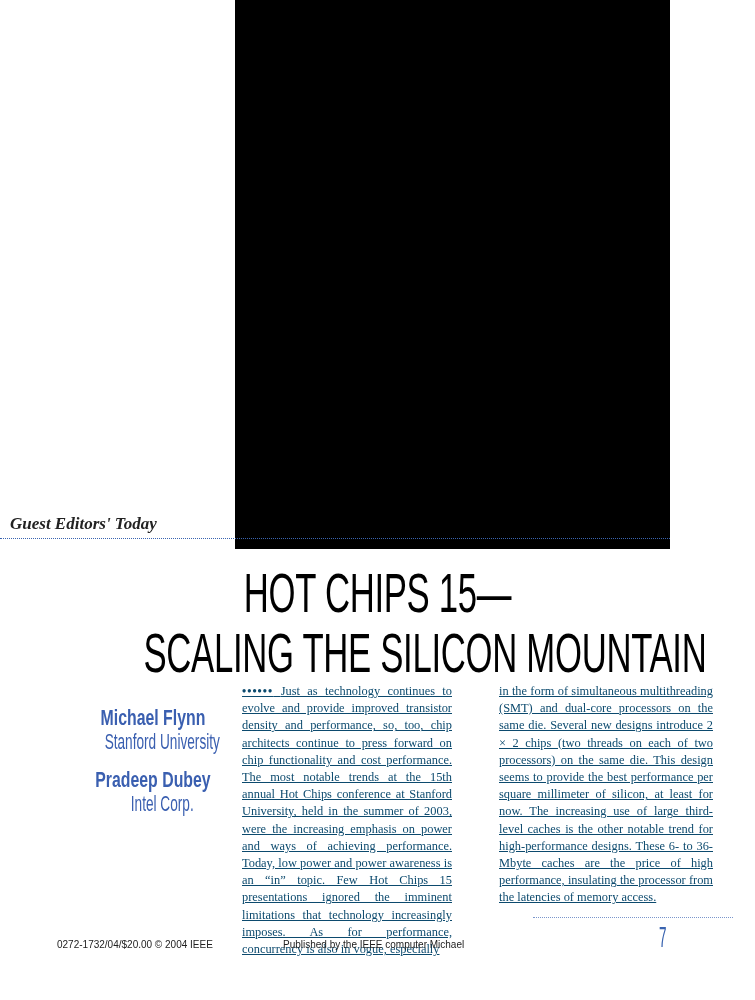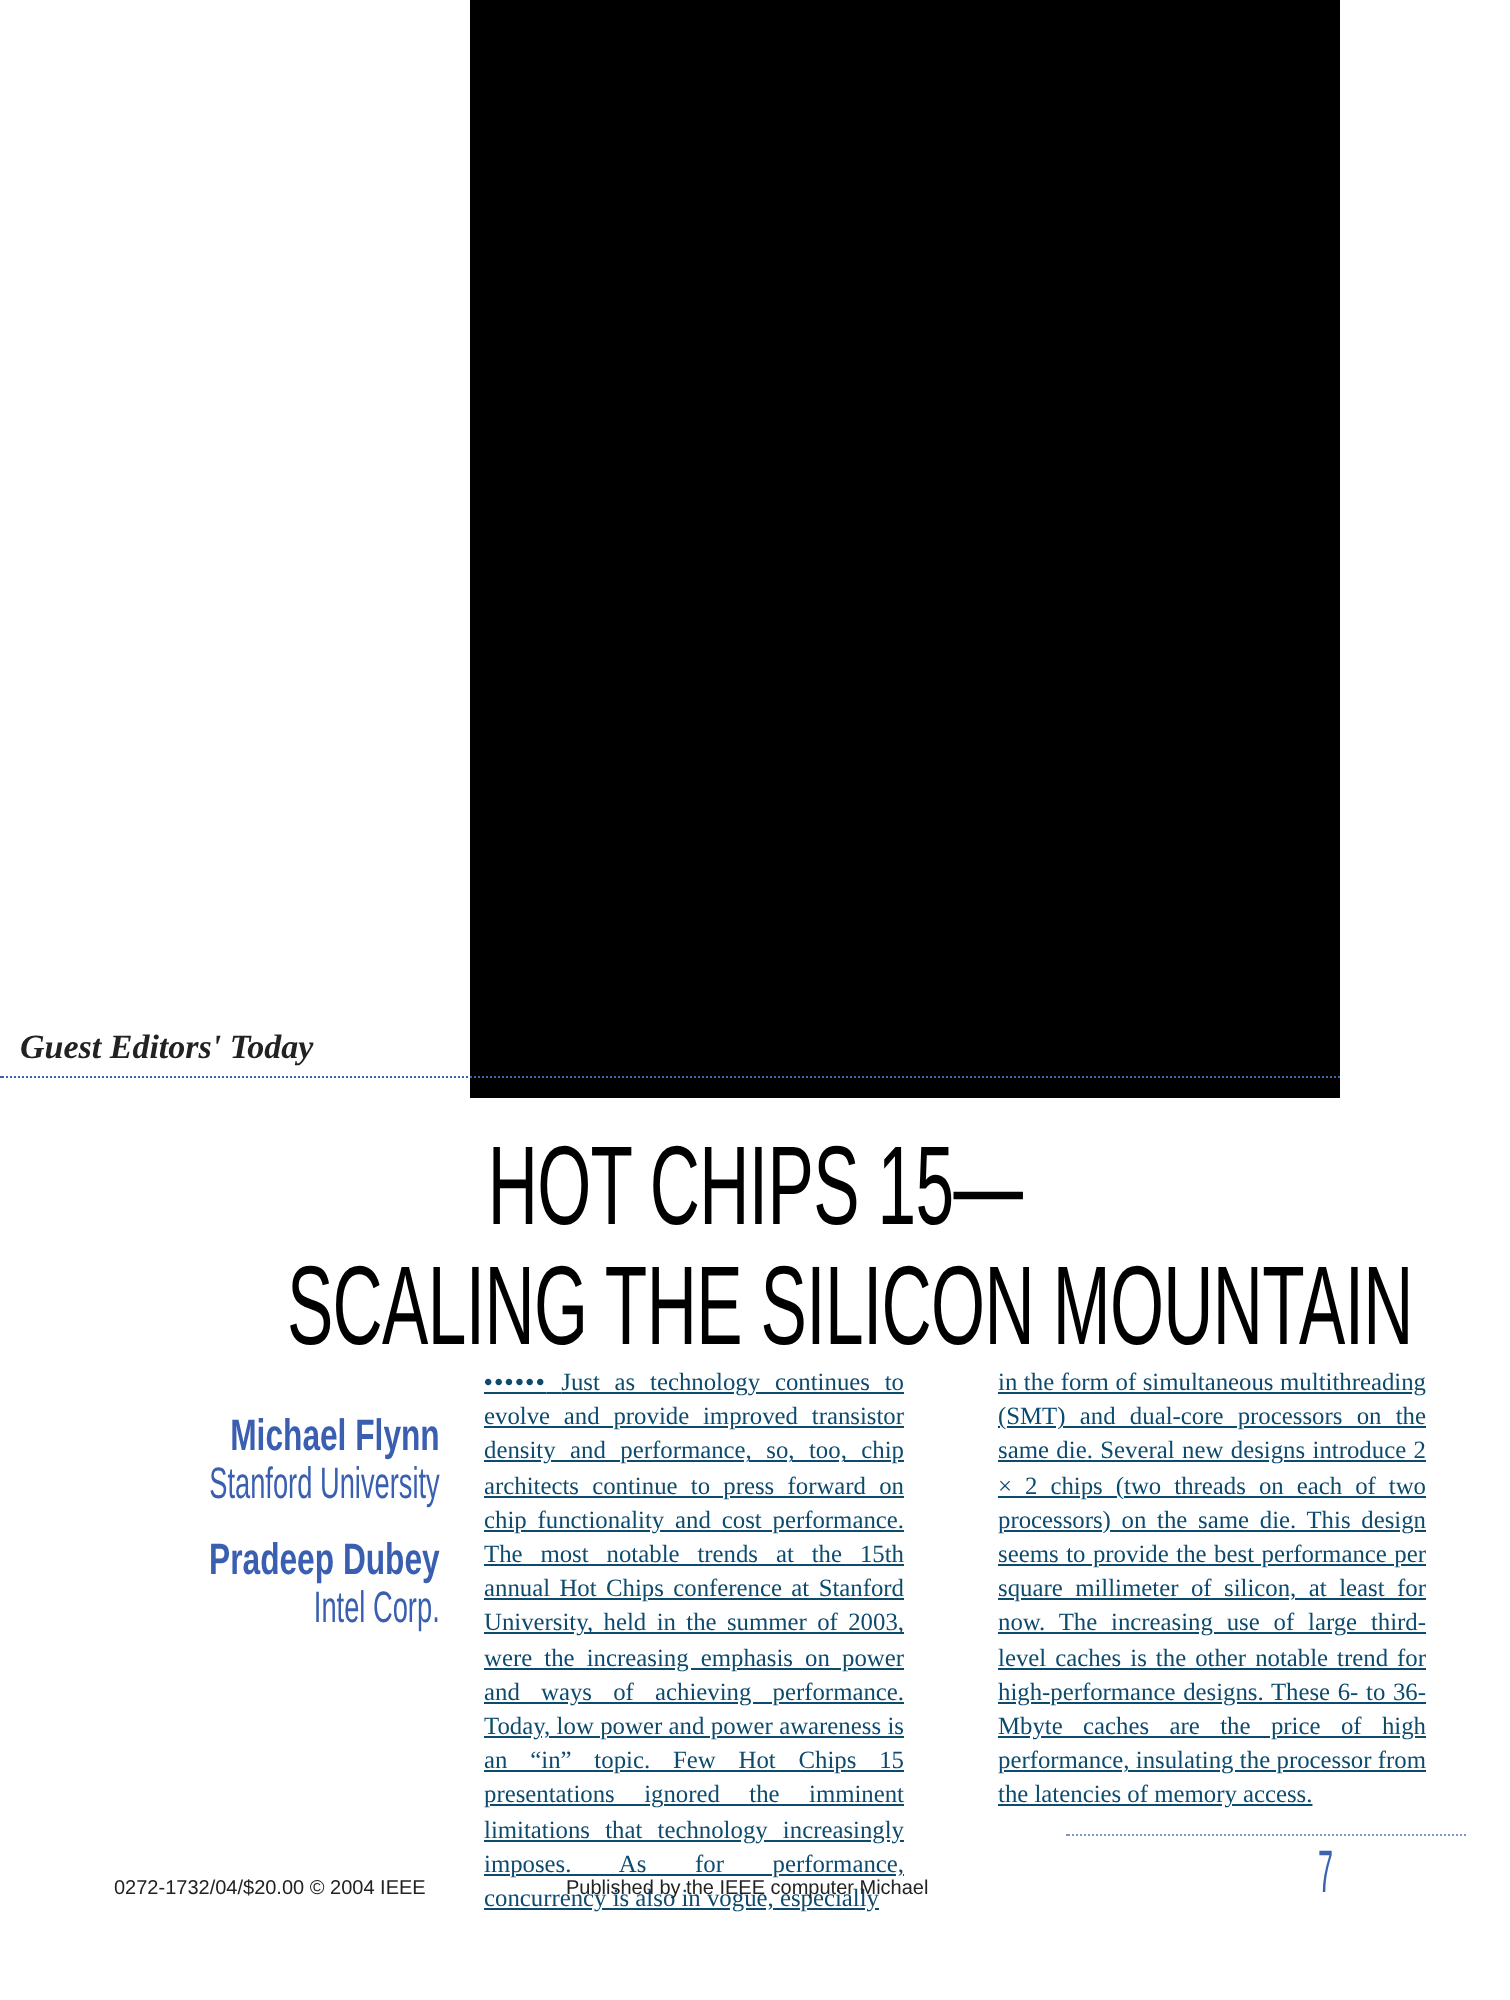--- a/index.html
+++ b/index.html
@@ -3,21 +3,21 @@
 <meta charset="utf-8">
 <style>
   html, body { margin:0; padding:0; background:#fff; }
   body { width:755px; height:1000px; position:relative; overflow:hidden; font-family:"Liberation Serif", serif; color:#1a1a1a; }
   .black-block { position:absolute; left:235px; top:0; width:435px; height:549px; background:#000; }
   .section-label { position:absolute; left:10px; top:514px; font-family:"Liberation Serif", serif; font-style:italic; font-weight:bold; font-size:17px; color:#222; white-space:nowrap; }
   .top-rule { position:absolute; left:0; top:538px; width:670px; border-top:1.3px dotted #3a64b0; z-index:2; }
   .title { position:absolute; left:0; width:755px; text-align:center; font-family:"Liberation Sans", sans-serif; color:#000; transform:scaleX(0.62); transform-origin:center; font-size:56px; line-height:56px; letter-spacing:-0.5px; white-space:nowrap; }
   .title.l1 { top:565px; }
   .title.l2 { top:625px; }
-  .authors { position:absolute; right:535px; top:706px; text-align:right; color:#3a5fb0; font-family:"Liberation Sans", sans-serif; }
+  .authors { position:absolute; right:535px; top:706px; text-align:center; color:#3a5fb0; font-family:"Liberation Sans", sans-serif; }
   .author-name { font-size:22px; font-weight:bold; transform:scaleX(0.72); transform-origin:right; white-space:nowrap; line-height:24px; }
   .author-aff { font-size:22px; transform:scaleX(0.62); transform-origin:right; white-space:nowrap; line-height:24px; margin-bottom:14px; }
   .col { position:absolute; top:683px; width:210px; font-size:12.4px; line-height:17.2px; text-align:justify; color:#0c4a6e;text-decoration:underline; }
   .col.c1 { left:242px; }
   .col.c2 { left:455px; width:214px;margin-left:44px; }
   .col p { margin:0; }
   .col .indent { text-indent:14px; }
   .dots { letter-spacing:1px; font-weight:bold; font-size:12px; }
   .bottom-rule { position:absolute; left:533px; top:917px; width:200px; border-top:1.3px dotted #7a96cc; }
   .page-num { position:absolute; left:659px; top:922px; font-family:"Liberation Sans", sans-serif; font-size:30px; color:#3a64b0; transform:scaleX(0.45); transform-origin:left; line-height:30px; }

